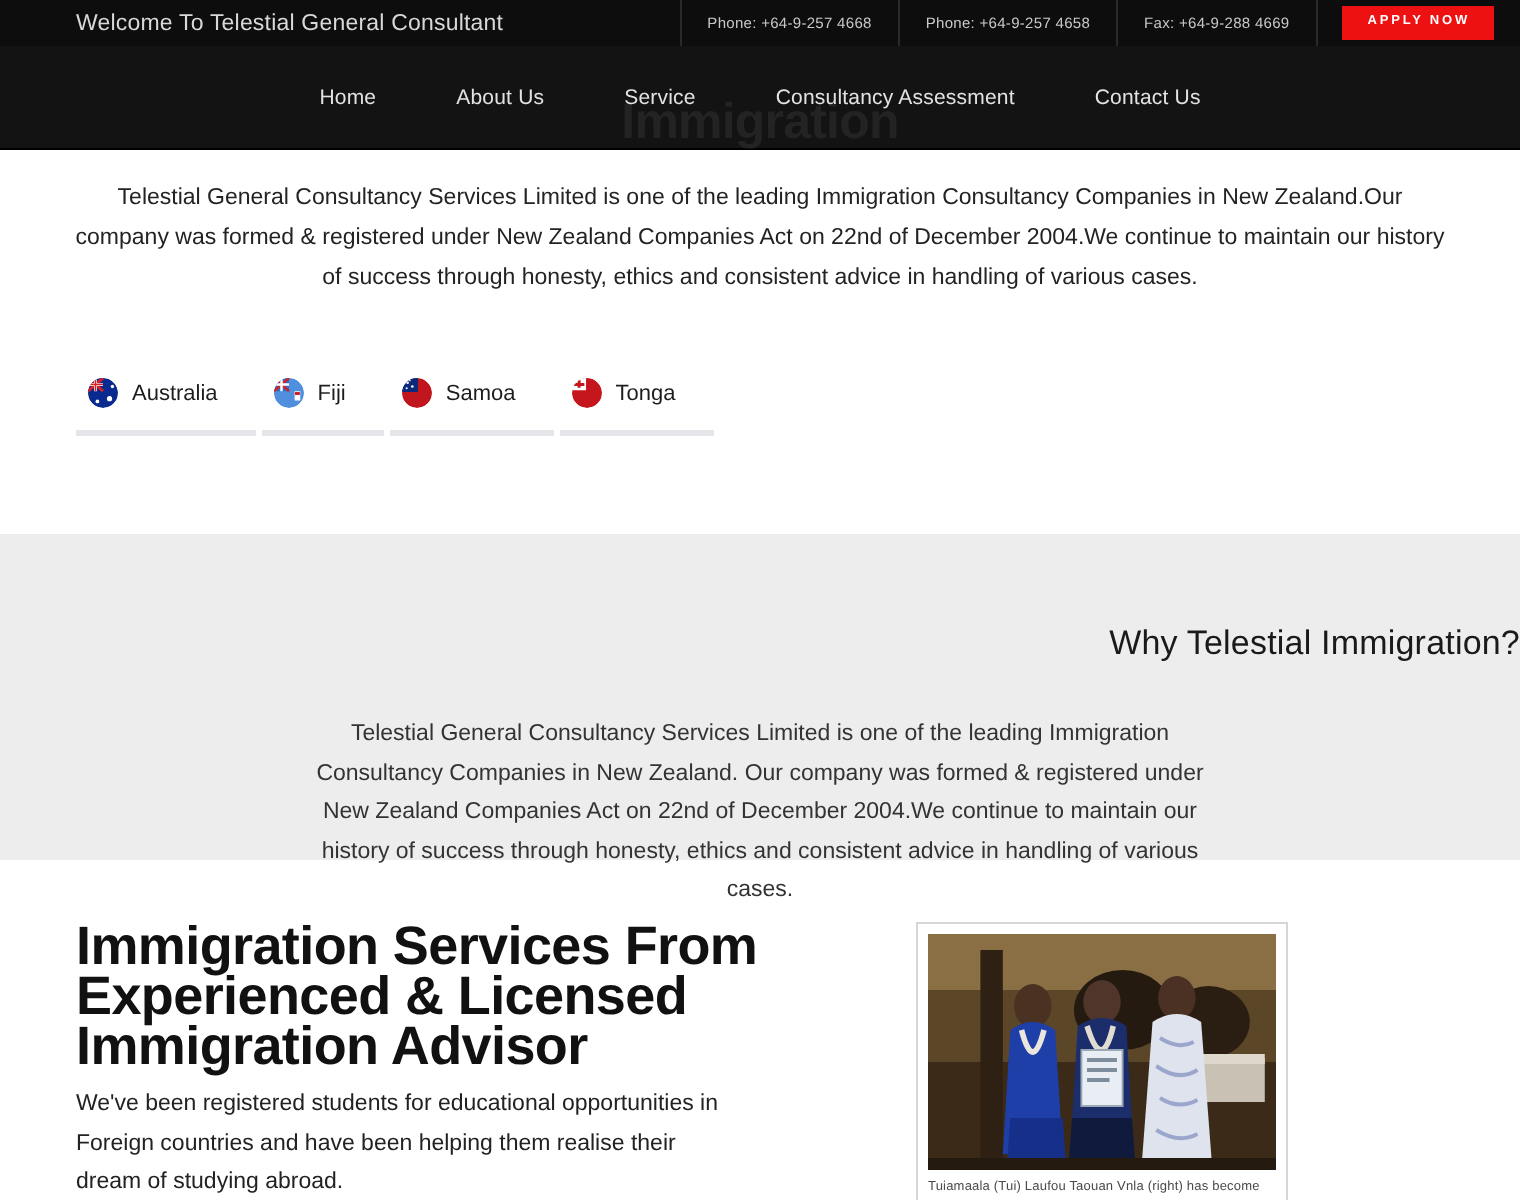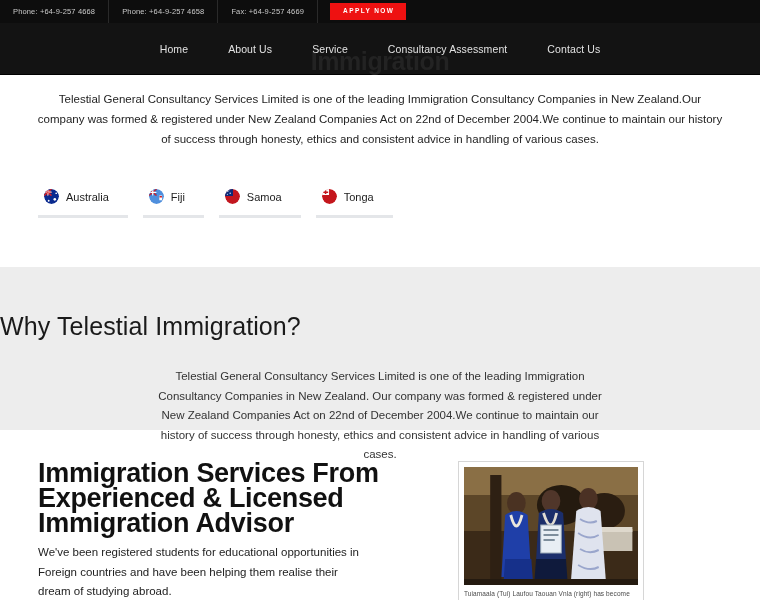--- a/index.html
+++ b/index.html
@@ -112,21 +112,20 @@
   }
 
   
   .flagbar {
     margin: 40px 0 0 0;
     padding: 0 38px;
     display: flex;
   }
   .flag-tabs {
     display: flex;
-    gap: 12px;
   }
   .flag-tab {
     display: flex;
     align-items: center;
     gap: 7px;
     padding: 0 19px 11px 6px;
     border-bottom: 3px solid #e4e6e9;
     margin-right: 3px;
     cursor: pointer;
   }
@@ -145,22 +144,22 @@
   }
 
   
   .why {
     background: #ededed;
     margin-top: 49px;
     padding: 45px 0 40px 0;
     height: 163px;
   }
   .why h2 {
-    text-align: left;
-    font-size: 25px;
+    text-align: right;
+    font-size: 17px;
     font-weight: normal;
     color: #1a1a1a;
     letter-spacing: .1px;
     margin-bottom: 26px;
   }
   .why p {
     width: 455px;
     margin: 0 auto;
     text-align: center;
     font-size: 11.5px;
@@ -219,23 +218,24 @@
     line-height: 9px;
     letter-spacing: .1px;
     white-space: nowrap;
     overflow: hidden;
   }
 </style>
 </head>
 <body>
 
 <div class="topbar">
+  <div class="topbar-welcome">Welcome To Telestial General Consultant</div>
   <div class="topbar-contact">Phone: +64-9-257 4668</div>
   <div class="topbar-contact">Phone: +64-9-257 4658</div>
-  <div class="topbar-contact">Fax: +64-9-257 4669</div>
+  <div class="topbar-contact">Fax: +64-9-288 4669</div>
   <div class="topbar-cta-wrap">
     <button class="apply-btn">APPLY NOW</button>
   </div>
 </div>
 
 <div class="navbar">
   <div class="nav-watermark">Immigration</div>
   <nav class="nav-links">
     <a class="nav-link">Home</a>
     <a class="nav-link">About Us</a>

